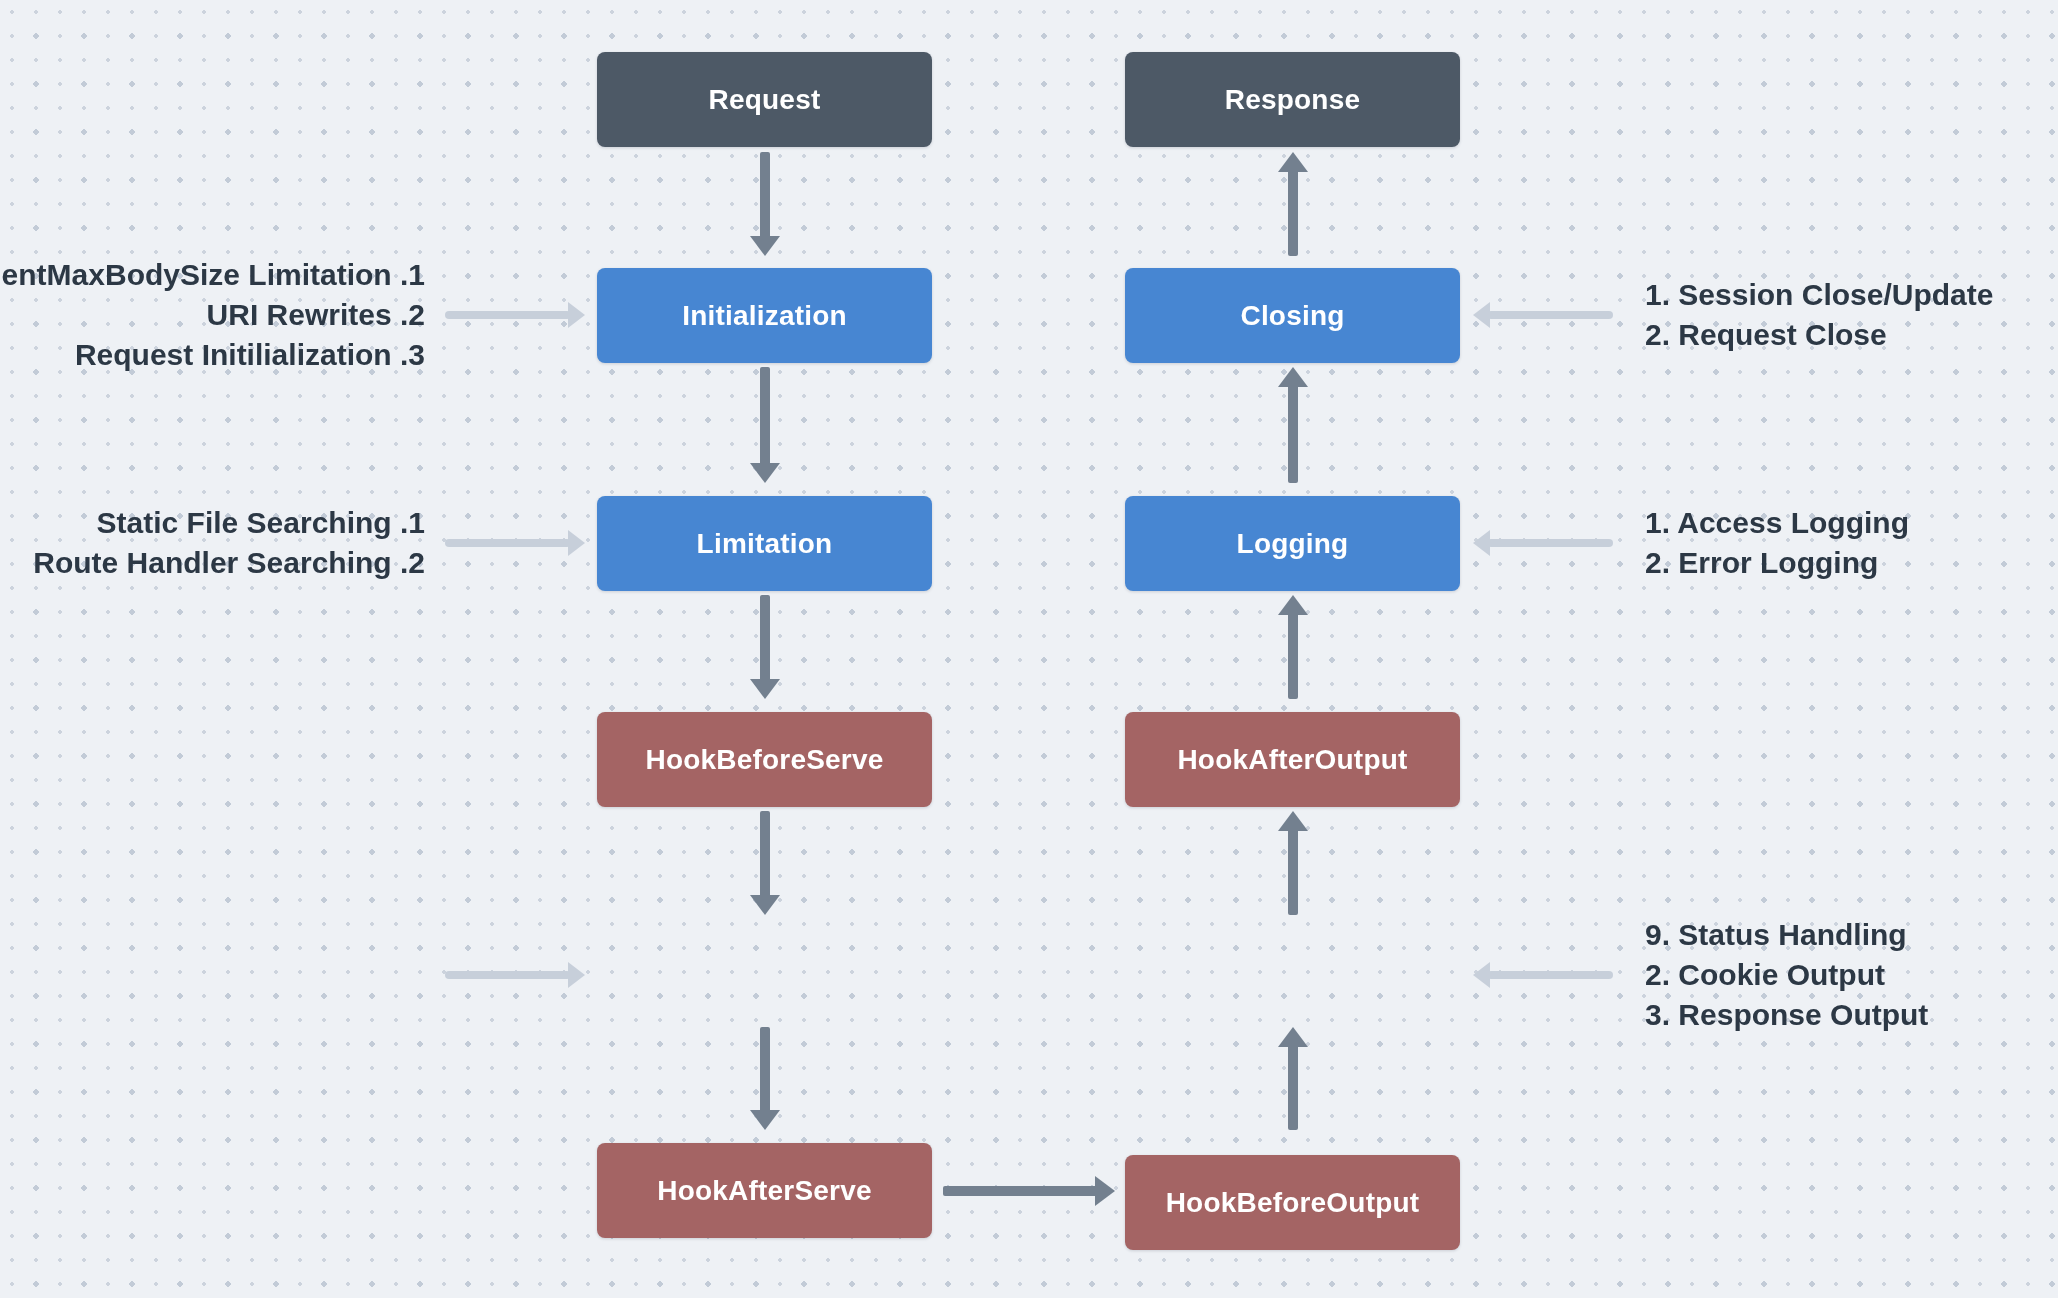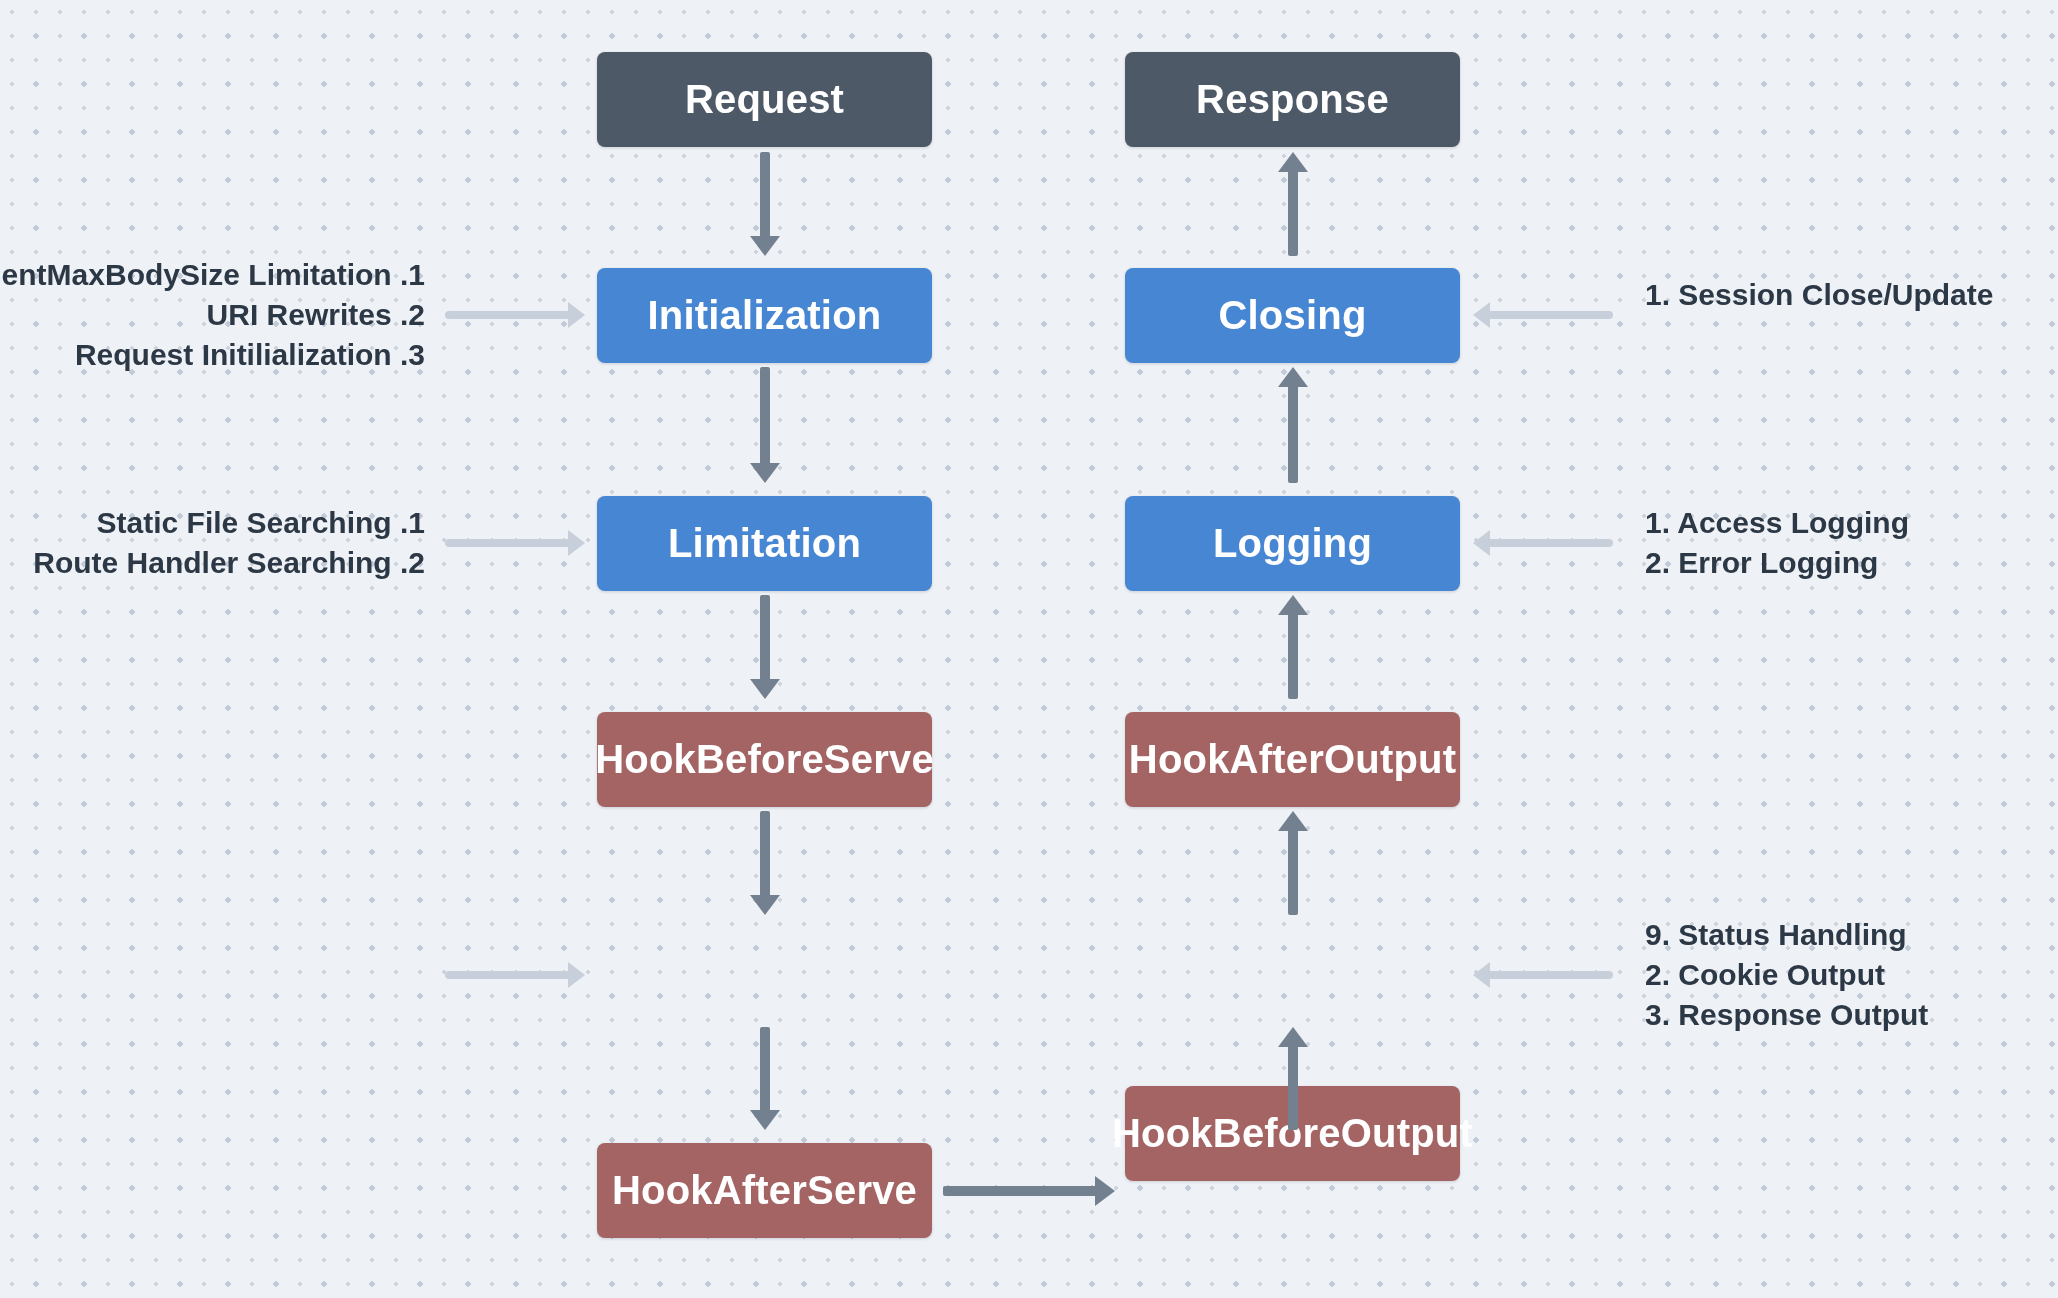--- a/index.html
+++ b/index.html
@@ -26,21 +26,21 @@
       radial-gradient(circle, var(--dot-sm) 1.6px, transparent 1.8px);
     background-size:48px 48px, 24px 24px;
     background-position:12px 12px, 0 0;
   }
   .node{
     position:absolute;
     width:335px;height:95px;
     border-radius:8px;
     display:flex;align-items:center;justify-content:center;
     color:var(--box-text);
-    font-size:40px;font-weight:600;
+    font-size:28px;font-weight:600;
     letter-spacing:.2px;
     box-shadow:0 1px 3px rgba(45,55,72,.18);
   }
   .node.dark{background:var(--dark);}
   .node.blue{background:var(--blue);}
   .node.red{background:var(--red);}
 
   
   .flow-arrow{position:absolute;}
   .flow-arrow.vert{width:30px;}
@@ -82,21 +82,21 @@
   <div class="node dark" style="left:597px;top:52px">Request</div>
   <div class="node blue" style="left:597px;top:268px">Initialization</div>
   <div class="node blue" style="left:597px;top:496px">Limitation</div>
   <div class="node red" style="left:597px;top:712px">HookBeforeServe</div>
   <div class="node red" style="left:597px;top:1143px">HookAfterServe</div>
 
   <div class="node dark" style="left:1125px;top:52px">Response</div>
   <div class="node blue" style="left:1125px;top:268px">Closing</div>
   <div class="node blue" style="left:1125px;top:496px">Logging</div>
   <div class="node red" style="left:1125px;top:712px">HookAfterOutput</div>
-  <div class="node red" style="left:1125px;top:1086px">HookBeforeOutput</div>
+  <div class="node red" style="left:1125px;top:1155px">HookBeforeOutput</div>
 
   <div class="flow-arrow vert down" style="left:750px;top:152px;height:104px">
       <div class="stem"></div>
       <div class="head"></div>
     </div>
   <div class="flow-arrow vert down" style="left:750px;top:367px;height:116px">
       <div class="stem"></div>
       <div class="head"></div>
     </div>
   <div class="flow-arrow vert down" style="left:750px;top:595px;height:104px">
@@ -169,20 +169,21 @@
     <div class="note-line">URI Rewrites .2</div>
     <div class="note-line">Request Initilialization .3</div>
   </div>
   <div class="note left-side" style="top:503px">
     <div class="note-line">Static File Searching .1</div>
     <div class="note-line">Route Handler Searching .2</div>
   </div>
 
   <div class="note right-side" style="top:275px">
     <div class="note-line">1. Session Close/Update</div>
+    <div class="note-line">2. Request Close</div>
   </div>
   <div class="note right-side" style="top:503px">
     <div class="note-line">1. Access Logging</div>
     <div class="note-line">2. Error Logging</div>
   </div>
   <div class="note right-side" style="top:915px">
     <div class="note-line">9. Status Handling</div>
     <div class="note-line">2. Cookie Output</div>
     <div class="note-line">3. Response Output</div>
   </div>

